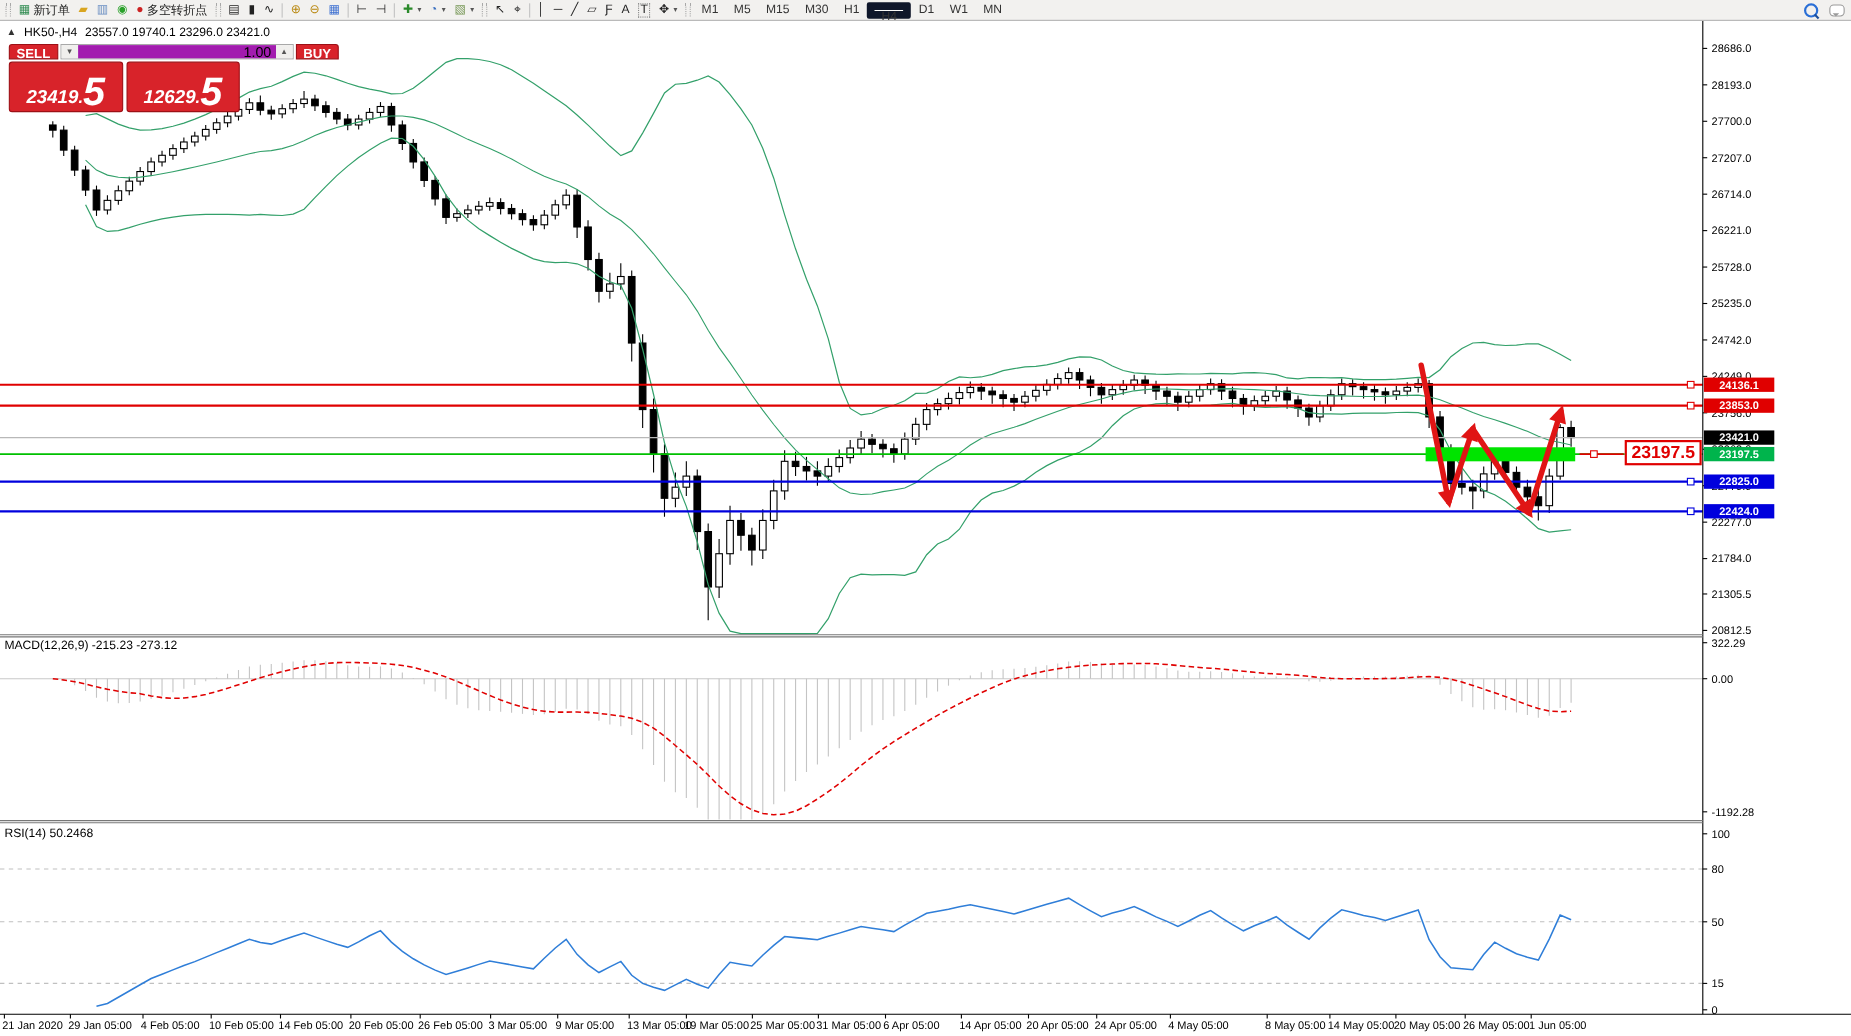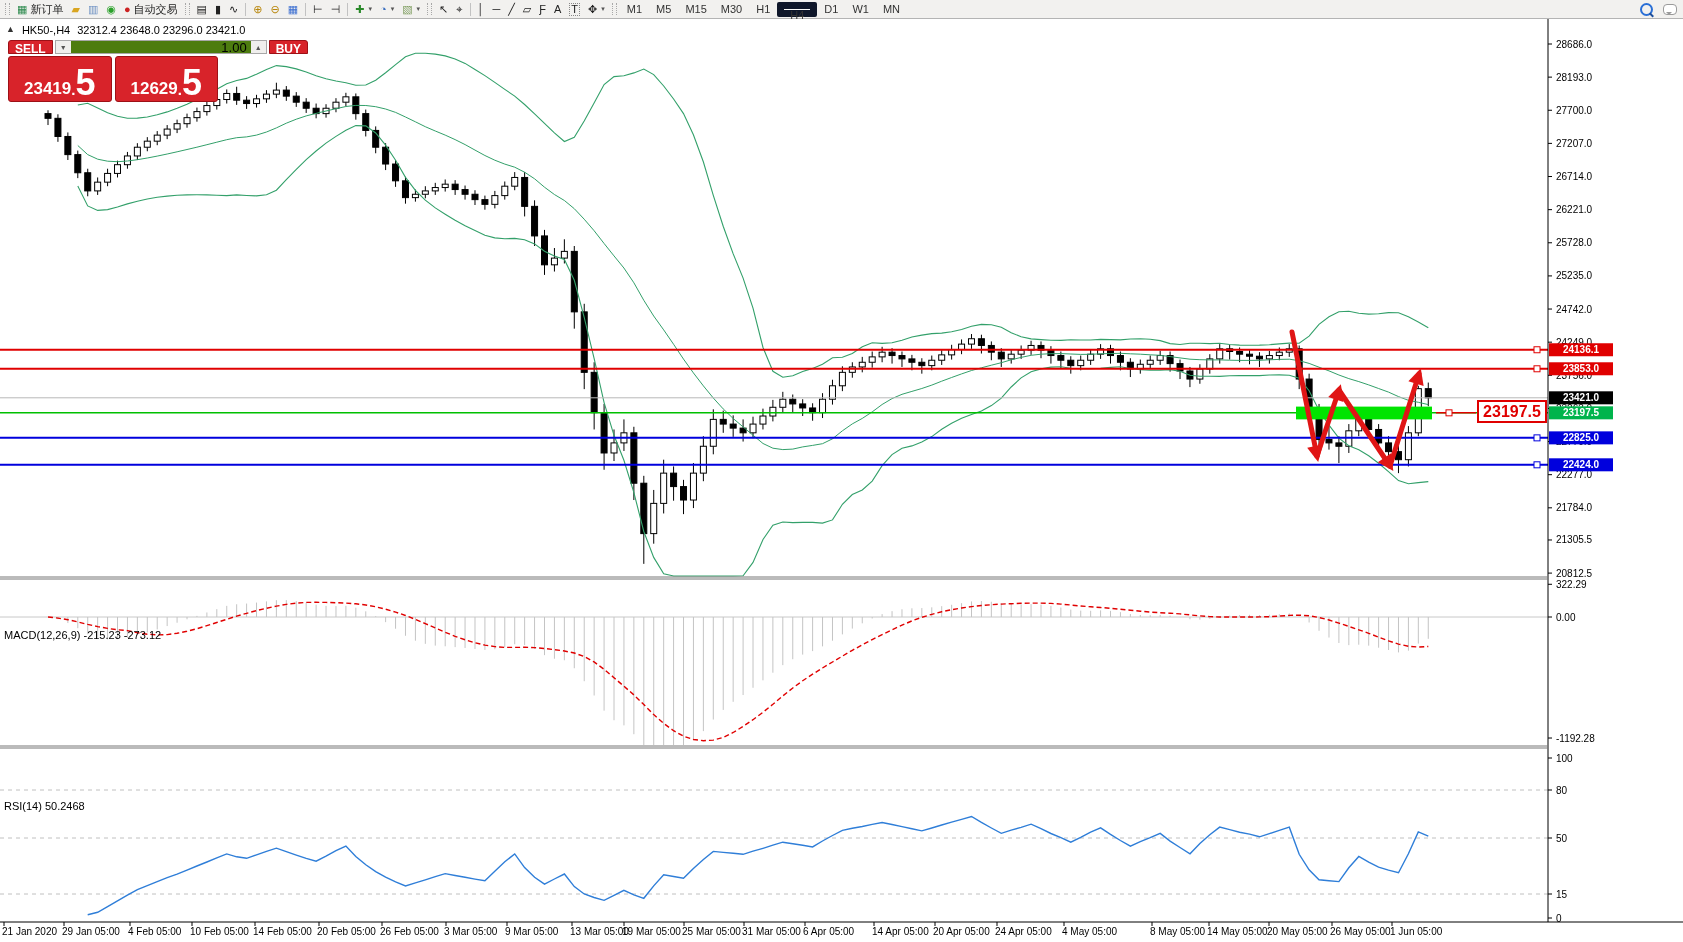--- a/index.html
+++ b/index.html
@@ -27,29 +27,29 @@
   .sym-header{position:absolute;top:24px;left:6px;z-index:20;font-size:11px;color:#000;display:flex;gap:7px;}
   .sym-header .tri{font-size:9px;color:#333;}
 
   .oneclick{position:absolute;top:40px;left:8px;width:210px;z-index:25;}
   .oc-row{display:flex;height:14px;align-items:stretch;}
   .oc-btn{background:#d8232a;color:#fff;border:1px solid #9d1016;font-weight:bold;font-size:12px;cursor:pointer;}
   .oc-sell{width:50px;border-radius:3px 0 0 0;}
   .oc-buy{width:52px;border-radius:0 3px 0 0;text-align:center;}
   .oc-spin{flex:1;display:flex;border:1px solid #a8a8a8;background:#fff;margin:0 2px;}
   .oc-step{width:15px;background:#f0efed;border:none;font-size:7px;color:#555;cursor:pointer;padding:0;}
-  .oc-vol{flex:1;min-width:0;border:none;outline:none;text-align:right;font-size:13px;padding:0 4px 0 0;color:#000;background:#4d7c0f;}
-  .oc-prices{display:flex;gap:3px;margin-top:2px;height:46px;}
+  .oc-vol{flex:1;min-width:0;border:none;outline:none;text-align:right;font-size:13px;padding:0 4px 0 0;color:#000;background:#a21caf;}
+  .oc-prices{display:flex;gap:3px;margin-top:2px;height:46px;font-style:italic;}
   .oc-price{flex:1;background:#d8232a;border:1px solid #9d1016;border-radius:3px;color:#fff;
     display:flex;align-items:flex-end;justify-content:center;padding-bottom:4px;}
   .p-main{font-size:17px;font-weight:bold;line-height:1;}
   .p-dot{font-size:15px;font-weight:bold;line-height:1;}
   .p-big{font-size:36px;font-weight:bold;line-height:.78;}
 
-  .ind-label{position:absolute;z-index:20;font-size:11px;color:#000;left:4px;margin-top:48px;}
+  .ind-label{position:absolute;z-index:20;font-size:11px;color:#000;left:4px;}
   #macd-label{top:581px;}
   #rsi-label{top:752px;}
 
   .price-tag{position:absolute;left:1477px;top:400px;width:66px;height:19px;z-index:22;
     border:2px solid #e00000;background:#fff;color:#e00000;font-size:16px;font-weight:bold;
     text-align:center;line-height:19px;}
   .cn-note{position:absolute;left:1436px;top:438px;z-index:22;font-size:30px;font-weight:bold;
     color:#1ce01c;letter-spacing:6px;text-shadow:2px 2px 0 #0a5c0a,-1px -1px 0 #0f7a0f;white-space:nowrap;}
 
   #chart{position:absolute;top:0;left:0;z-index:10;}
@@ -69,21 +69,21 @@
         <span class="ic" style="color:#d9a520">▰</span>
       </button>
     <button class="tbtn">
         <span class="ic" style="color:#6b8fc2">▥</span>
       </button>
     <button class="tbtn">
         <span class="ic" style="color:#2aa12a">◉</span>
       </button>
     <button class="tbtn">
       <span class="ic" style="color:#cc2222">●</span>
-      <span>自动交易</span>
+      <span>多空转折点</span>
     </button>
     <span class="grip"></span>
     <button class="tbtn">
         <span class="ic">▤</span>
       </button>
     <button class="tbtn">
         <span class="ic">▮</span>
       </button>
     <button class="tbtn">
         <span class="ic">∿</span>
@@ -753,21 +753,21 @@
         <line x1="1332" y1="922" x2="1332" y2="926" stroke="#000" stroke-width="1"></line>
         <text x="1330" y="935" font-size="10" fill="#000" font-family="&quot;Liberation Sans&quot;,&quot;DejaVu Sans&quot;,sans-serif">26 May 05:00</text>
         <line x1="1392" y1="922" x2="1392" y2="926" stroke="#000" stroke-width="1"></line>
         <text x="1390" y="935" font-size="10" fill="#000" font-family="&quot;Liberation Sans&quot;,&quot;DejaVu Sans&quot;,sans-serif">1 Jun 05:00</text>
       </g>
     </svg>
 
   <div class="sym-header">
     <span class="tri">▲</span>
     <span>HK50-,H4</span>
-    <span>32312.4 23648.0 23296.0 23421.0</span>
+    <span>23557.0 19740.1 23296.0 23421.0</span>
   </div>
 
   <div class="oneclick">
     <div class="oc-row">
       <button class="oc-btn oc-sell">SELL</button>
       <div class="oc-spin">
         <button class="oc-step">▼</button>
         <input class="oc-vol" value="1.00" style="">
         <button class="oc-step">▲</button>
       </div>

